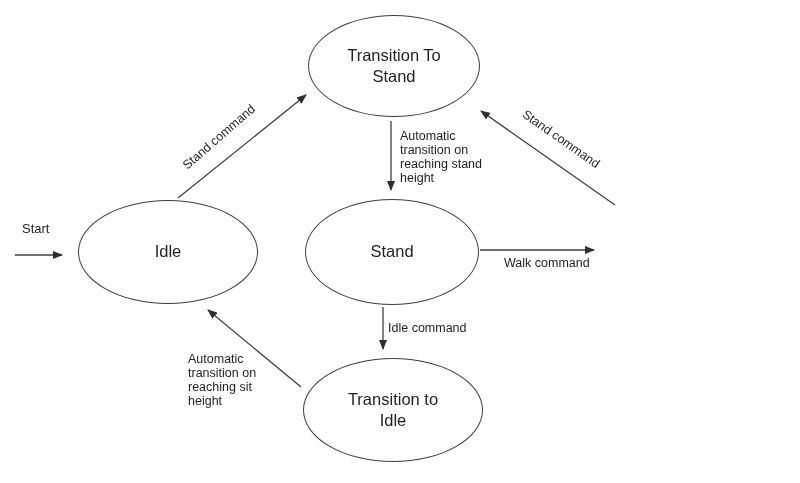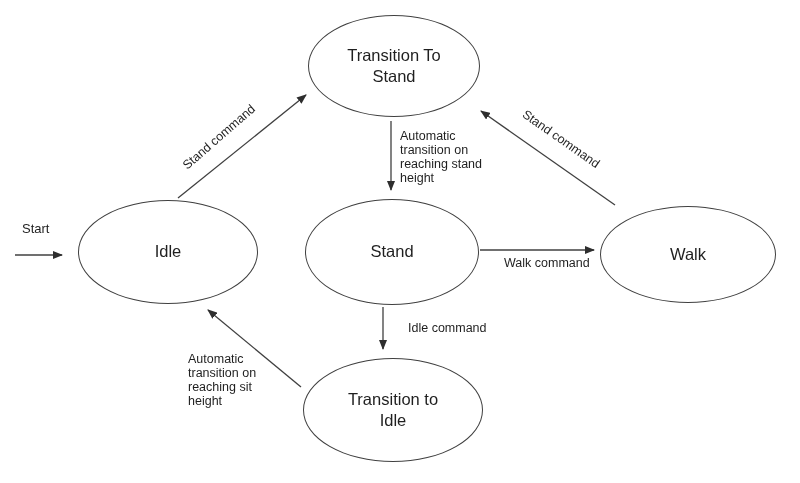--- a/index.html
+++ b/index.html
@@ -76,42 +76,39 @@
   </div>
 
   <div class="state" style="left:78px; top:200px; width:180px; height:104px">
     <span class="state-label">Idle</span>
   </div>
 
   <div class="state" style="left:305px; top:199px; width:174px; height:106px">
     <span class="state-label">Stand</span>
   </div>
 
-  <div class="state" style="left:600px; top:206px; width:176px; height:97px">
-    <span class="state-label">Walk</span>
-  </div>
 
   <div class="state" style="left:303px; top:358px; width:180px; height:104px">
     <span class="state-label">Transition to
 Idle</span>
   </div>
 
   <div class="edge-label" style="left:22px; top:222px; font-size:13px">Start</div>
 
   <div class="edge-label rot" style="left:219px; top:137px; --a:-41deg">Stand command</div>
 
   <div class="edge-label" style="left:400px; top:129px">Automatic
 transition on
 reaching stand
 height</div>
 
   <div class="edge-label" style="left:504px; top:256px">Walk command</div>
 
   <div class="edge-label rot" style="left:561px; top:139px; --a:35deg">Stand command</div>
 
-  <div class="edge-label" style="left:408px; top:321px">Idle command</div>
+  <div class="edge-label" style="left:388px; top:321px">Idle command</div>
 
   <div class="edge-label" style="left:188px; top:352px">Automatic
 transition on
 reaching sit
 height</div>
 
 </div>
 
 </body></html>

